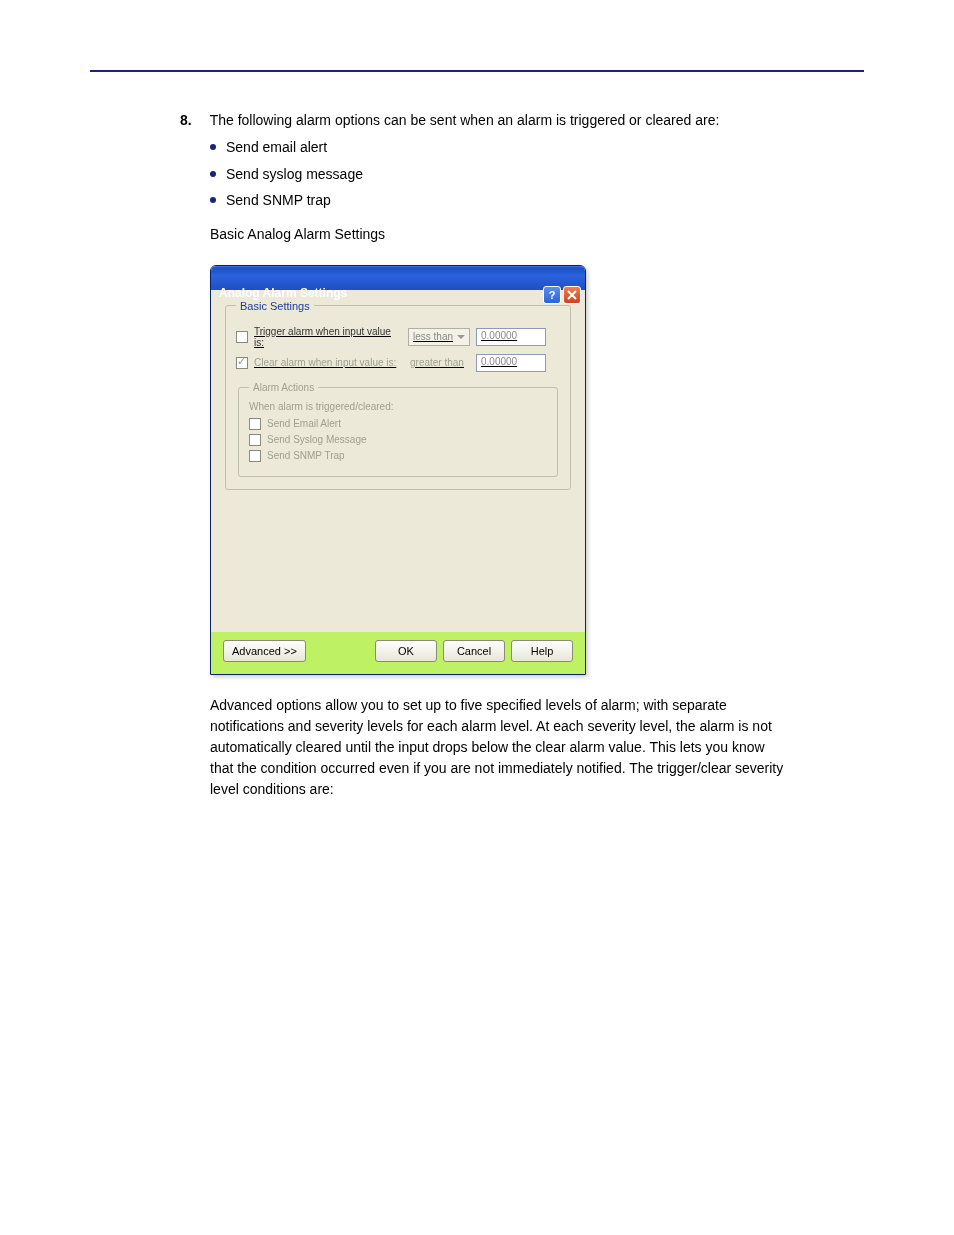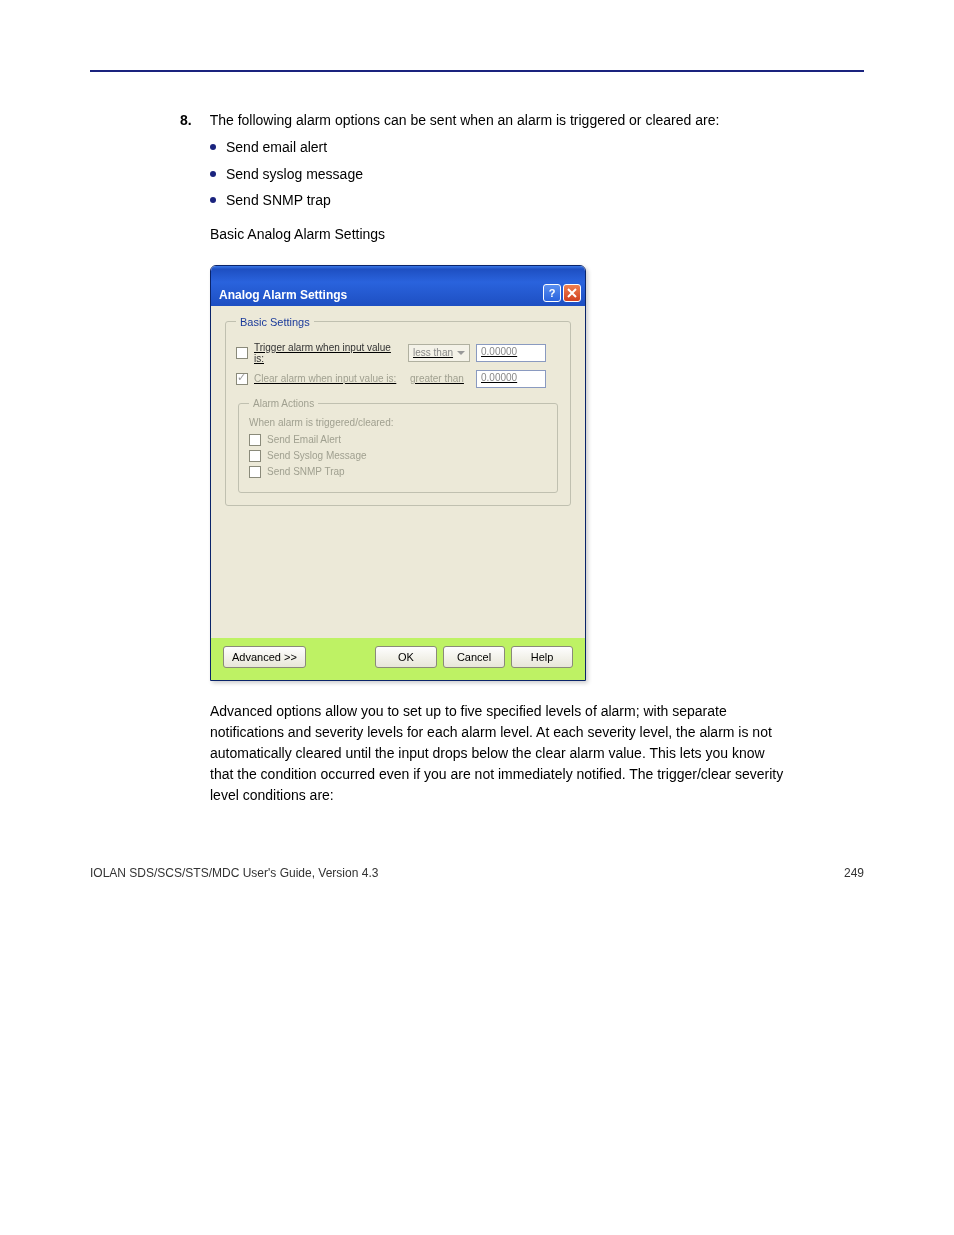--- a/index.html
+++ b/index.html
@@ -62,25 +62,25 @@
     border-radius: 6px 6px 0 0;
     overflow: hidden;
     font-family: Tahoma, Arial, sans-serif;
     box-shadow: 2px 2px 4px rgba(0,0,0,0.2);
   }
   .xp-titlebar {
     background: linear-gradient(to bottom, #3a77e6 0%, #1e4fc2 8%, #2a63dd 40%, #1e4fc2 100%);
     color: #fff;
     font-size: 12px;
     font-weight: bold;
-    padding: 4px 4px 4px 8px;
-    display: flex;
-    align-items: flex-end;
+    padding: 20px 4px 4px 8px;
+    display: flex;
+    align-items: flex-start;
     justify-content: space-between;
-    height: 40px;
+    height: 15px;
   }
   .xp-title-btns {
     display: flex;
     gap: 2px;
   }
   .xp-tb-btn {
     width: 18px;
     height: 18px;
     border-radius: 3px;
     display: flex;
@@ -99,20 +99,21 @@
     border: 1px solid #fff;
   }
   .xp-body {
     background: #ece9d8;
     padding: 10px 12px 12px 12px;
   }
   .xp-fieldset {
     border: 1px solid #c0c0b0;
     border-radius: 3px;
     padding: 8px 10px 12px 10px;
+    margin-bottom: 10px;
     position: relative;
   }
   .xp-legend {
     font-size: 11px;
     color: #1a3a9a;
     padding: 0 4px;
   }
   .xp-row {
     display: flex;
     align-items: center;
@@ -323,17 +324,13 @@
           <div class="xp-btn">OK</div>
           <div class="xp-btn">Cancel</div>
           <div class="xp-btn">Help</div>
         </div>
       </div>
     </div>
   </div>
 
   <div class="body-text">Advanced options allow you to set up to five specified levels of alarm; with separate notifications and severity levels for each alarm level. At each severity level, the alarm is not automatically cleared until the input drops below the clear alarm value. This lets you know that the condition occurred even if you are not immediately notified. The trigger/clear severity level conditions are:</div>
 
-  <div class="page-footer">
-    <span>IOLAN SDS/SCS/STS/MDC User's Guide, Version 4.3</span>
-    <span>249</span>
-  </div>
 </div>
 
 </body></html>

